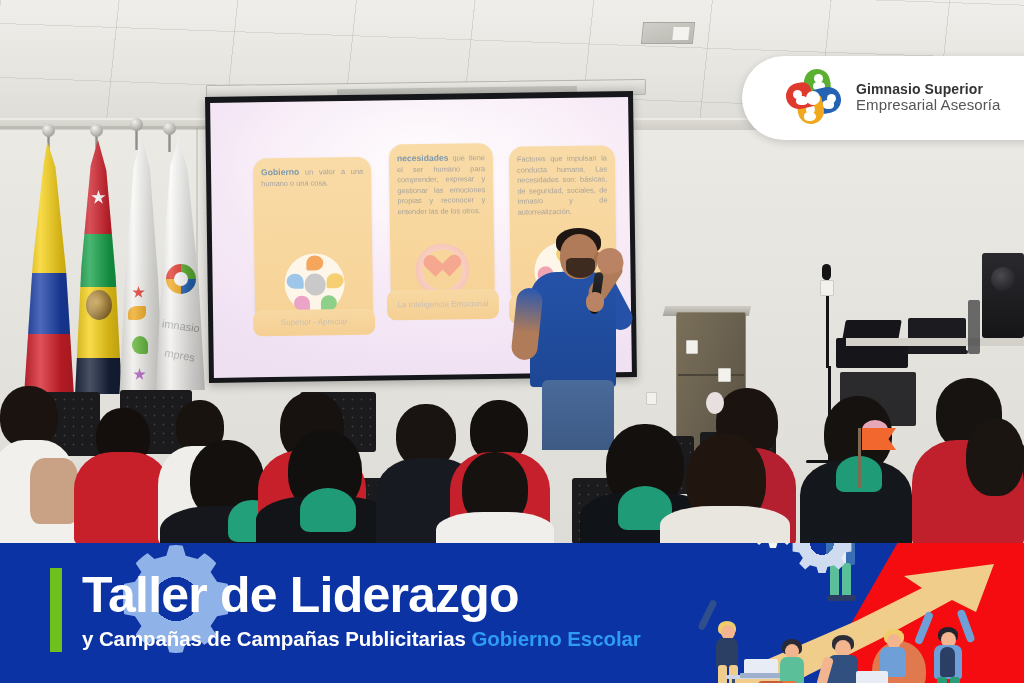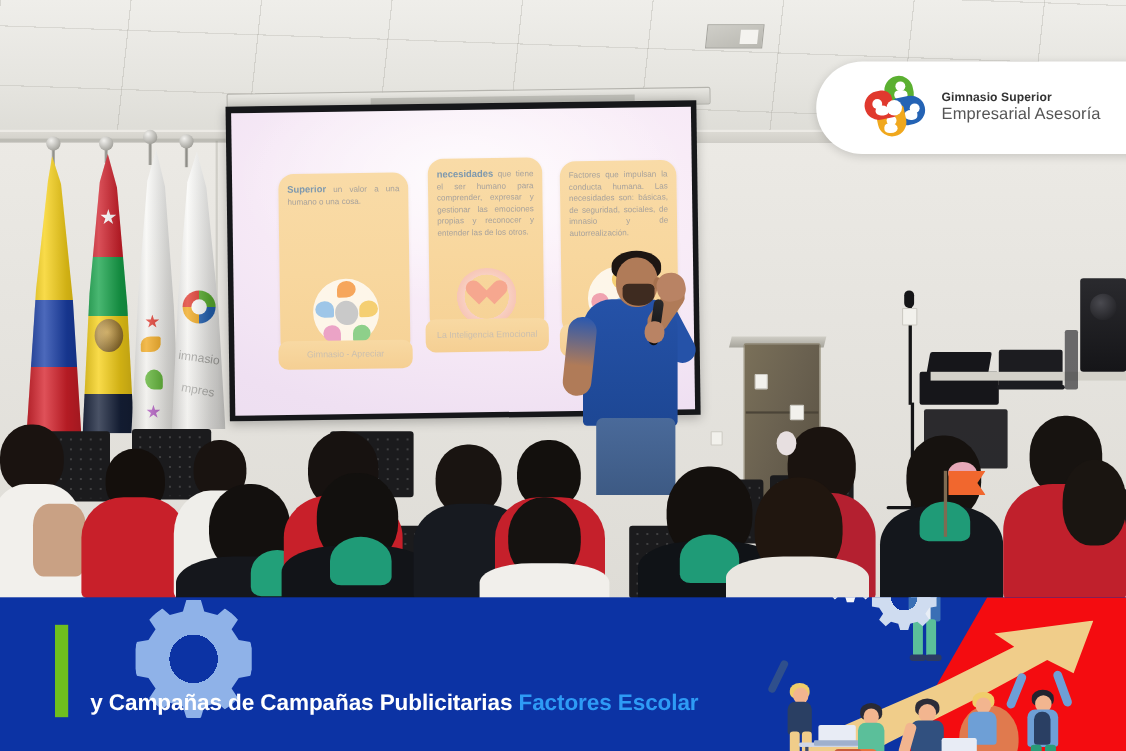--- a/index.html
+++ b/index.html
@@ -138,21 +138,21 @@
     border-radius:50%; background:radial-gradient(circle at 40% 35%,#4a4a50,#18181b); }
   .outlet { position:absolute; background:#f2f1ec; border:1px solid #cdcbc4; border-radius:1px; }
   .table-r { position:absolute; left:846px; top:338px; width:178px; height:8px; background:#d3d1c9; }
 
   
   .badge { position:absolute; left:742px; top:56px; width:292px; height:84px;
     background:#fff; border-radius:46px 0 0 46px; box-shadow:0 2px 9px rgba(0,0,0,.16);
     display:flex; align-items:center; gap:14px; padding-left:42px; }
   .badge-mark { width:58px; height:58px; position:relative; flex:0 0 auto; }
   .badge-text { line-height:1.12; }
-  .badge-l1 { font-size:11px; font-weight:700; color:#333; letter-spacing:.1px; }
+  .badge-l1 { font-size:14px; font-weight:700; color:#333; letter-spacing:.1px; }
   .badge-l2 { font-size:15px; font-weight:400; color:#555; letter-spacing:.1px; }
 
   
   .banner { position:absolute; left:0; top:543px; width:1024px; height:140px;
     background:#0c33a4; overflow:hidden; }
   .banner-red { position:absolute; right:0; top:0; width:230px; height:140px;
     background:#f40c10;
     clip-path:polygon(45% 0, 100% 0, 100% 100%, 10% 100%); }
   .accent-bar { position:absolute; left:50px; top:25px; width:12px; height:84px;
     background:#6fbf1e; }
@@ -249,32 +249,32 @@
       </div>
     </div>
 
     <div class="screen-case"></div>
     <div class="screen-frame">
       <div class="screen">
         <div class="screen-glow"></div>
 
         <div class="card" style="left:42px; top:56px; width:118px; height:166px;">
           <div class="card-body">
-            <b>Superior</b><span> un valor a una humano o una cosa.</span>
+            <b>Gobierno</b><span> un valor a una humano o una cosa.</span>
           </div>
           <div class="ic-circle" style="left:30px; top:96px; width:60px; height:60px;">
             <div class="dot" style="left:22px; top:2px; width:17px; height:15px; background:#f6a65c; border-radius:50% 50% 50% 10%;"></div>
             <div class="dot" style="left:2px; top:20px; width:17px; height:15px; background:#9ec6e8; border-radius:50% 50% 10% 50%;"></div>
             <div class="dot" style="left:42px; top:20px; width:17px; height:15px; background:#f5cf72; border-radius:50% 50% 50% 10%;"></div>
             <div class="dot" style="left:9px; top:42px; width:16px; height:15px; background:#eba3c6; border-radius:50% 50% 10% 50%;"></div>
             <div class="dot" style="left:36px; top:42px; width:16px; height:15px; background:#8ed08a; border-radius:50% 50% 50% 10%;"></div>
             <div class="dot" style="left:20px; top:20px; width:21px; height:22px; background:#c9c9c9; border-radius:48% 52% 45% 50%;"></div>
           </div>
           <div class="card-tag" style="left:-2px; top:152px; width:122px; height:26px;">
-            <span>Gimnasio - Apreciar</span>
+            <span>Superior - Apreciar</span>
           </div>
         </div>
 
         <div class="card" style="left:178px; top:44px; width:104px; height:158px;">
           <div class="card-body">
             <b>necesidades</b><span> que tiene el ser humano para comprender, expresar y gestionar las emociones propias y reconocer y entender las de los otros.</span>
           </div>
           <div class="heart-ring" style="left:24px; top:100px; width:56px; height:52px;"></div>
           <div class="heart" style="left:39px; top:112px;"></div>
           <div class="card-tag" style="left:-4px; top:146px; width:112px; height:30px;">
@@ -561,15 +561,16 @@
 
     <div style="position:absolute; left:792px; top:-30px; width:60px; height:60px; background:#cfdcf0;
          -webkit-mask:radial-gradient(circle at 50% 50%, transparent 0 12px, #000 12px);
                  mask:radial-gradient(circle at 50% 50%, transparent 0 12px, #000 12px);
          clip-path:polygon(44% 0,56% 0,59% 10%,70% 13%,78% 6%,88% 16%,82% 25%,88% 34%,99% 36%,99% 50%,
                            99% 64%,88% 66%,82% 75%,88% 84%,78% 94%,70% 87%,59% 90%,56% 100%,44% 100%,
                            41% 90%,30% 87%,22% 94%,12% 84%,18% 75%,12% 66%,1% 64%,1% 50%,1% 36%,
                            12% 34%,18% 25%,12% 16%,22% 6%,30% 13%,41% 10%);"></div>
 
     <div class="accent-bar"></div>
-    <div class="b-sub"><span>y Campañas de Campañas Publicitarias </span><span class="hl">Factores Escolar</span></div>
+    <div class="b-title">Taller de Liderazgo</div>
+    <div class="b-sub"><span>y Campañas de Campañas Publicitarias </span><span class="hl">Gobierno Escolar</span></div>
   </div>
 </div>
 
 </body></html>

